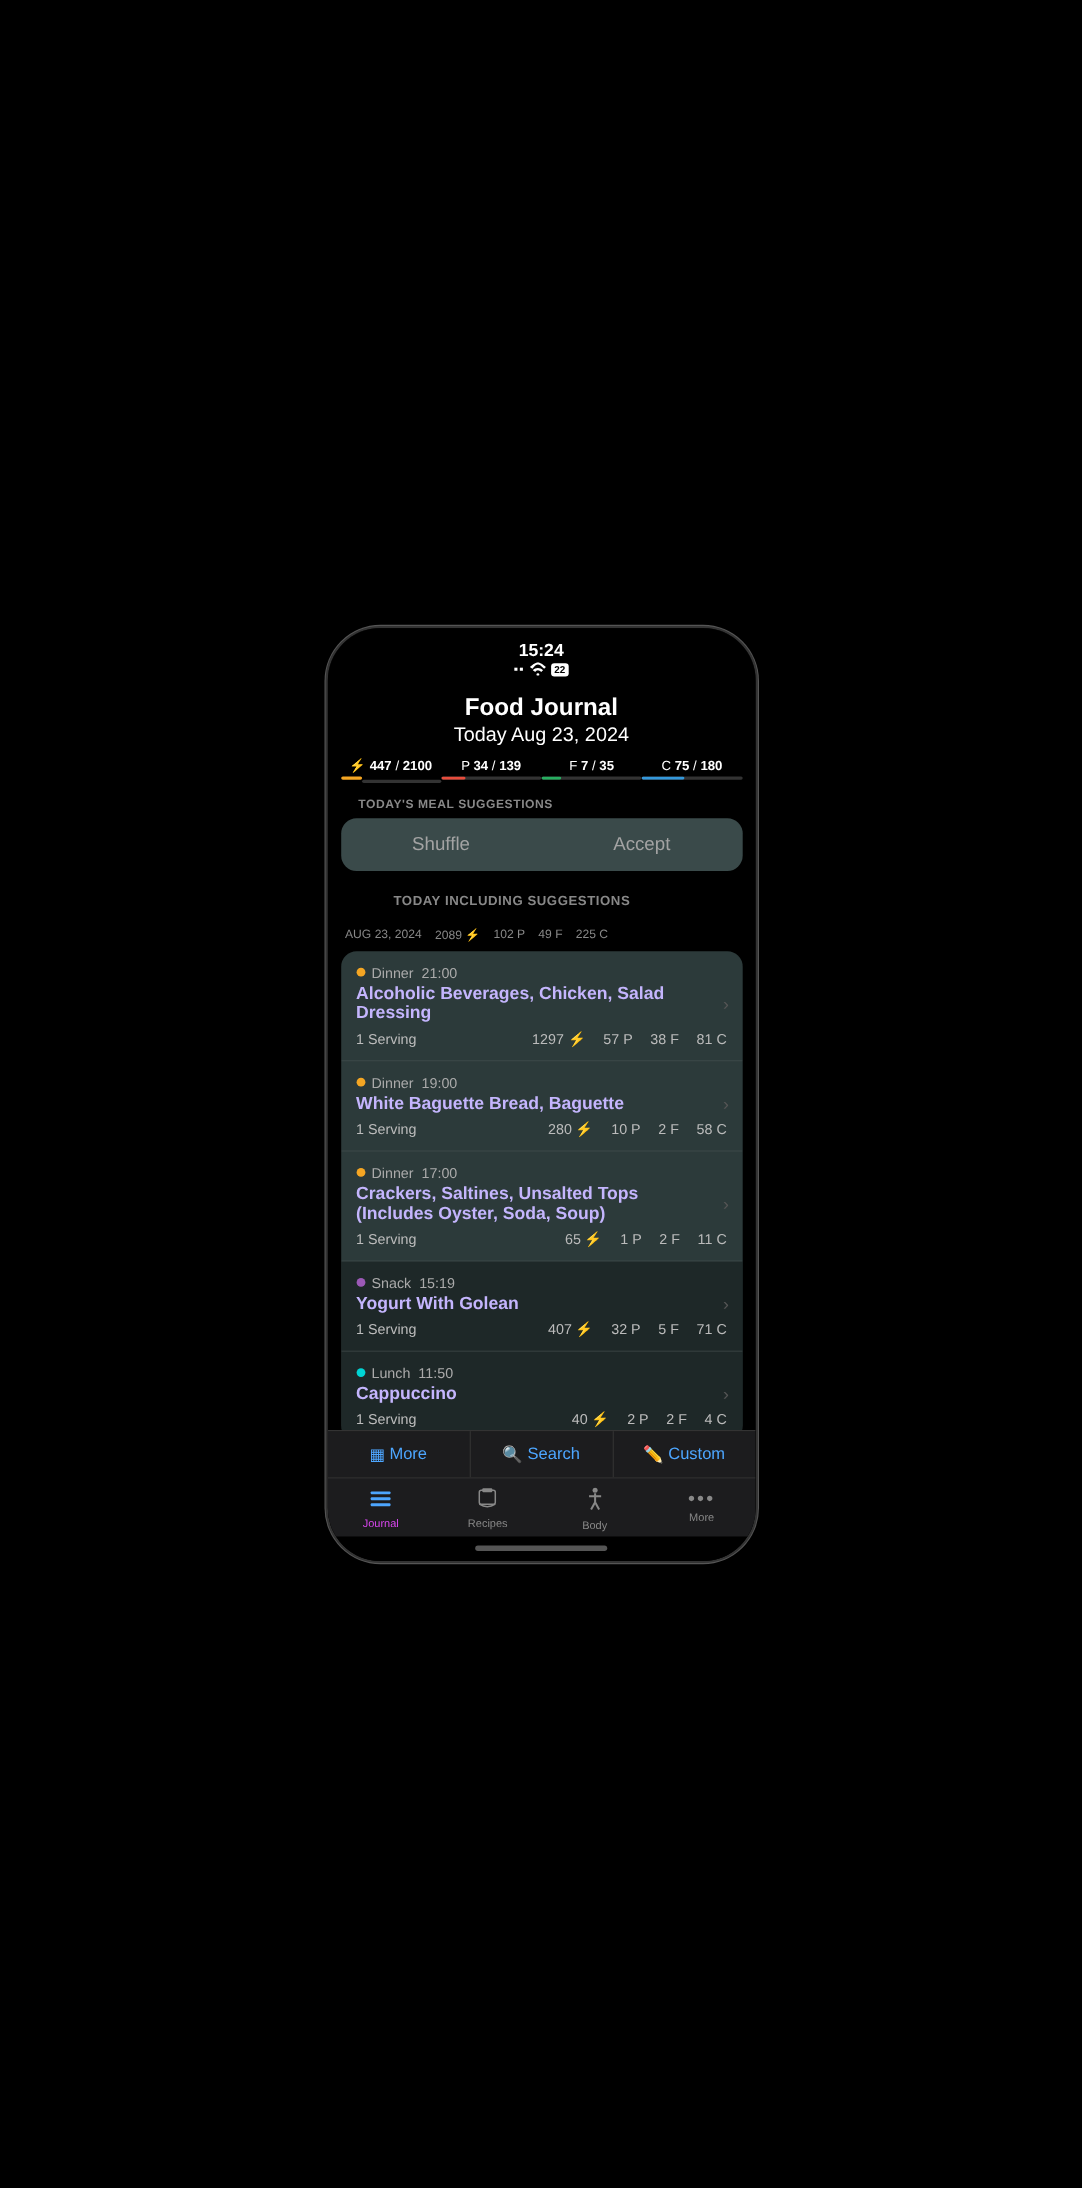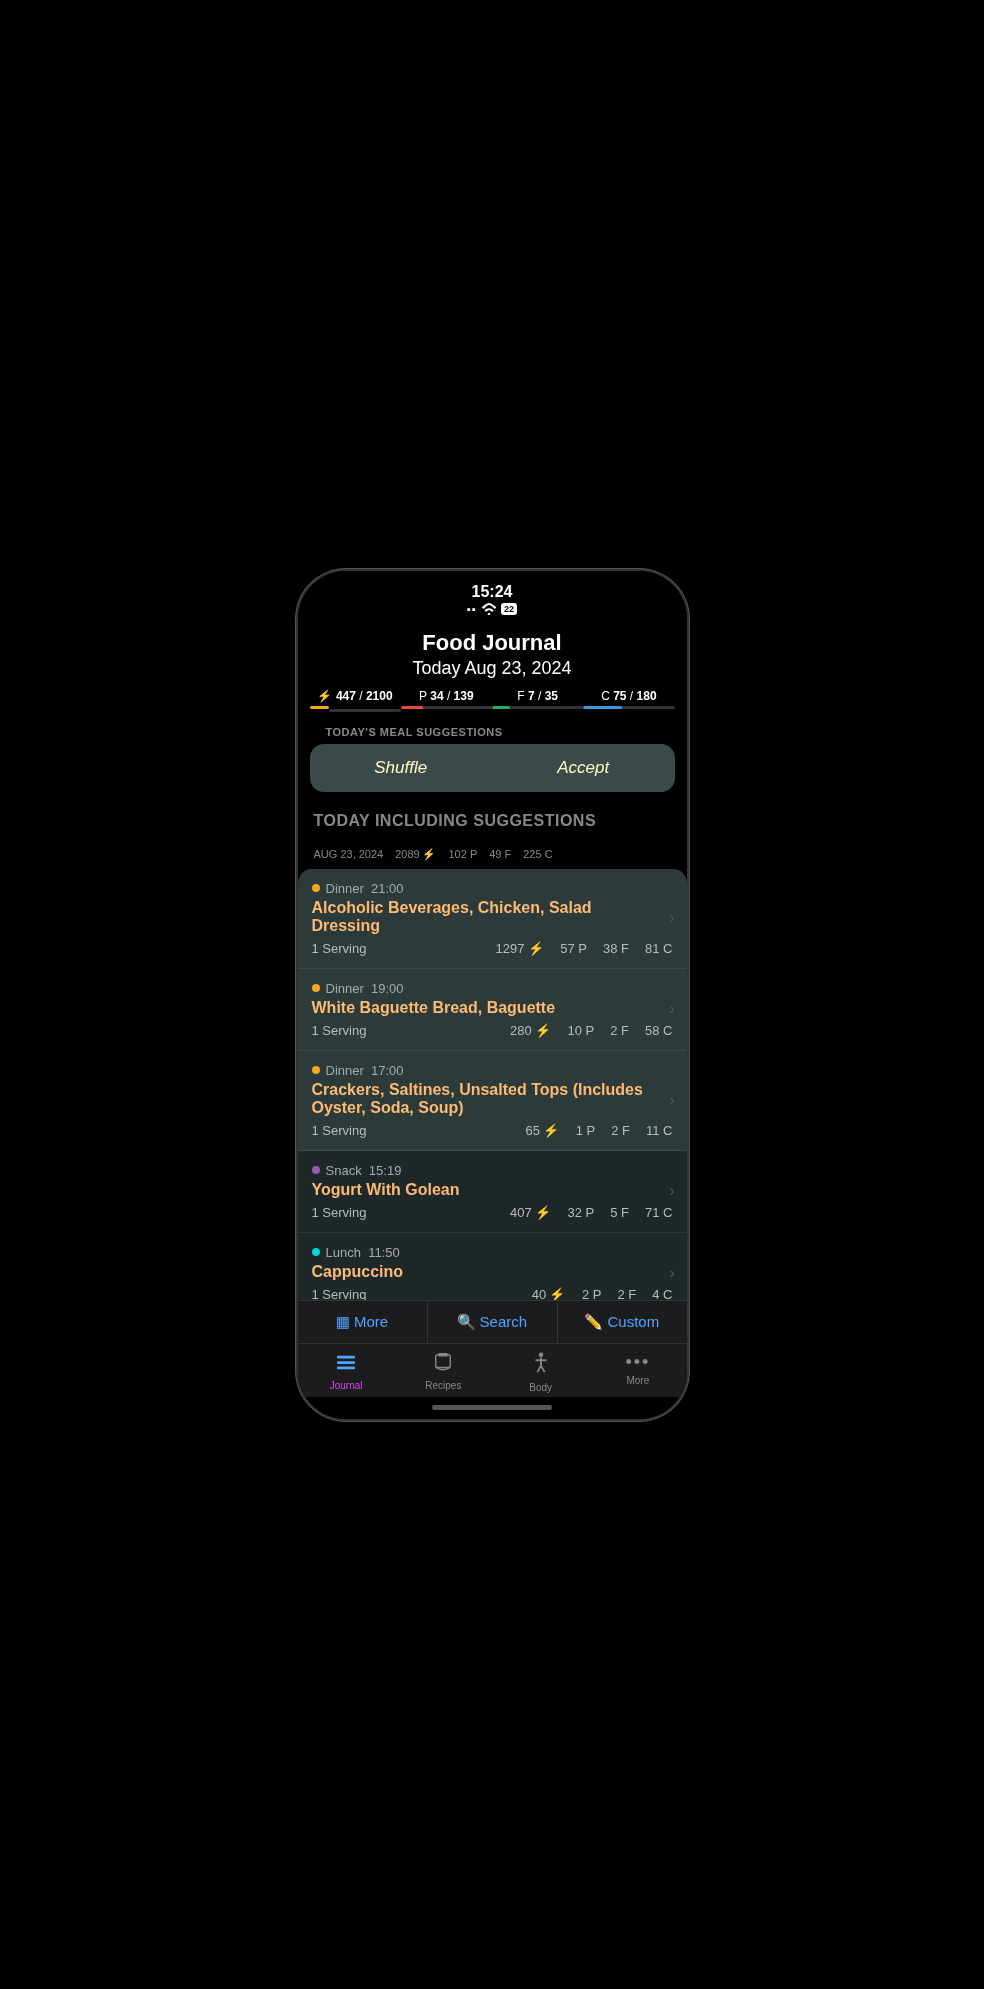--- a/index.html
+++ b/index.html
@@ -122,47 +122,47 @@
       margin: 0 12px 16px;
       background: #3a4a4a;
       border-radius: 14px;
       overflow: hidden;
     }
     .suggestion-btn {
       flex: 1;
       padding: 14px 0;
       background: transparent;
       border: none;
-      color: #fef9c3;
+      color: #a3a3a3;
       font-size: 17px;
       font-weight: 500;
       cursor: pointer;
       text-align: center;
-      font-style: italic;
     }
     
     .today-summary {
       padding: 4px 16px 8px;
     }
     .today-summary-title {
       color: #888;
-      font-size: 16px;
+      font-size: 12px;
       font-weight: 600;
       letter-spacing: 0.5px;
+      margin-left: 44px;
     }
     .today-summary-stats {
       color: #888;
       font-size: 11px;
       margin-top: 18px;
       display: flex;
       gap: 12px;
     }
     
     .meal-card {
-      margin: 0 0 4px;
+      margin: 0 12px 4px;
       background: #2c3a3a;
       border-radius: 14px;
       overflow: hidden;
     }
     .meal-entry {
       padding: 12px 14px;
       border-bottom: 1px solid rgba(255,255,255,0.08);
       position: relative;
     }
     .meal-entry:last-child { border-bottom: none; }
@@ -176,21 +176,21 @@
       width: 8px;
       height: 8px;
       border-radius: 50%;
       flex-shrink: 0;
     }
     .meal-type-time {
       color: #aaa;
       font-size: 13px;
     }
     .meal-name {
-      color: #fdba74;
+      color: #c4b5fd;
       font-size: 16px;
       font-weight: 700;
       margin-bottom: 6px;
       padding-right: 20px;
     }
     .meal-macros {
       display: flex;
       gap: 16px;
       color: #bbb;
       font-size: 13px;

